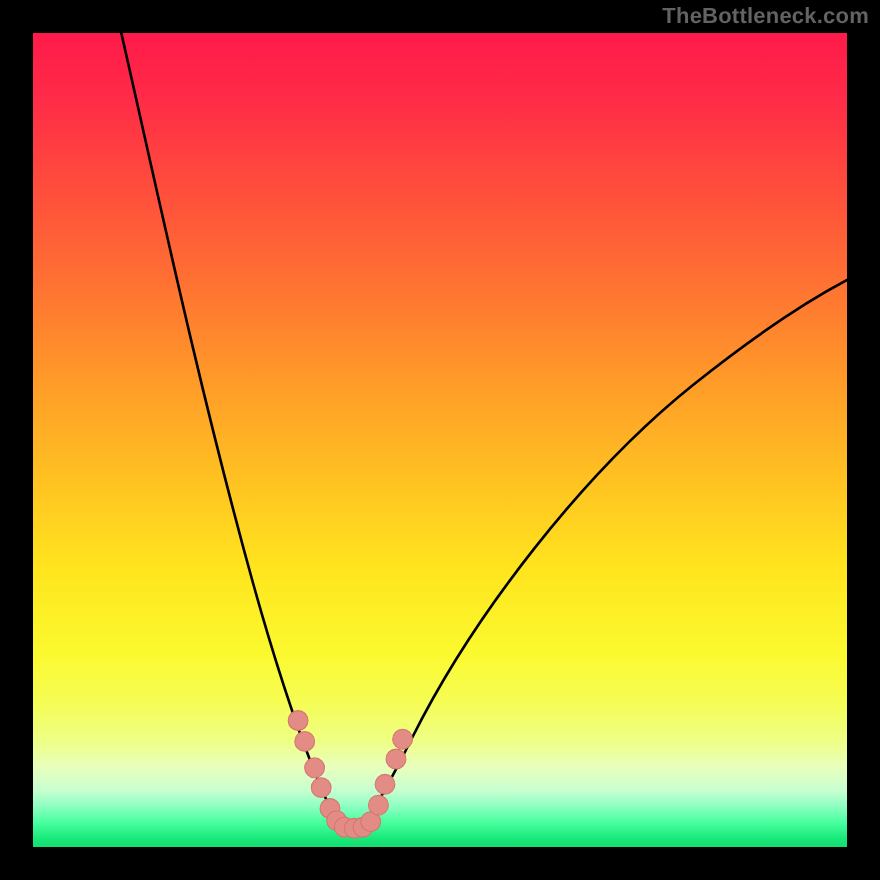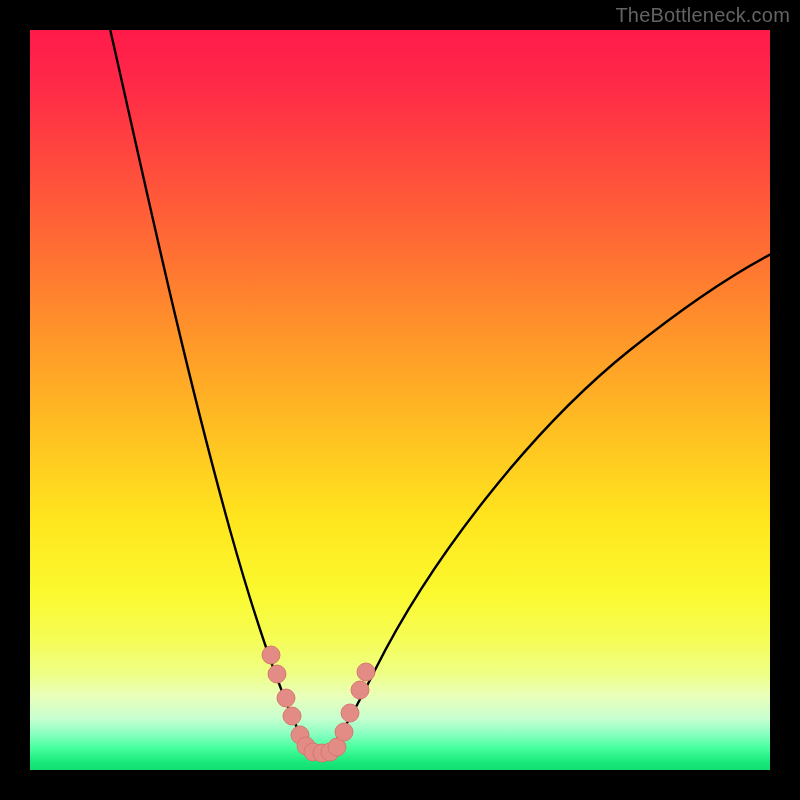--- a/index.html
+++ b/index.html
@@ -54,21 +54,21 @@
     position: absolute;
     inset: 0;
     width: 740px;
     height: 740px;
   }
   .watermark {
     position: absolute;
     top: 4px;
     right: 10px;
     font-size: 20px;
-    font-weight: 400;
+    font-weight: 700;
     color: #636363;
     letter-spacing: 0.2px;
   }
 </style>
 </head>
 <body>
 
 <div class="frame">
   <div class="plot">
     <div class="gradient"></div>

